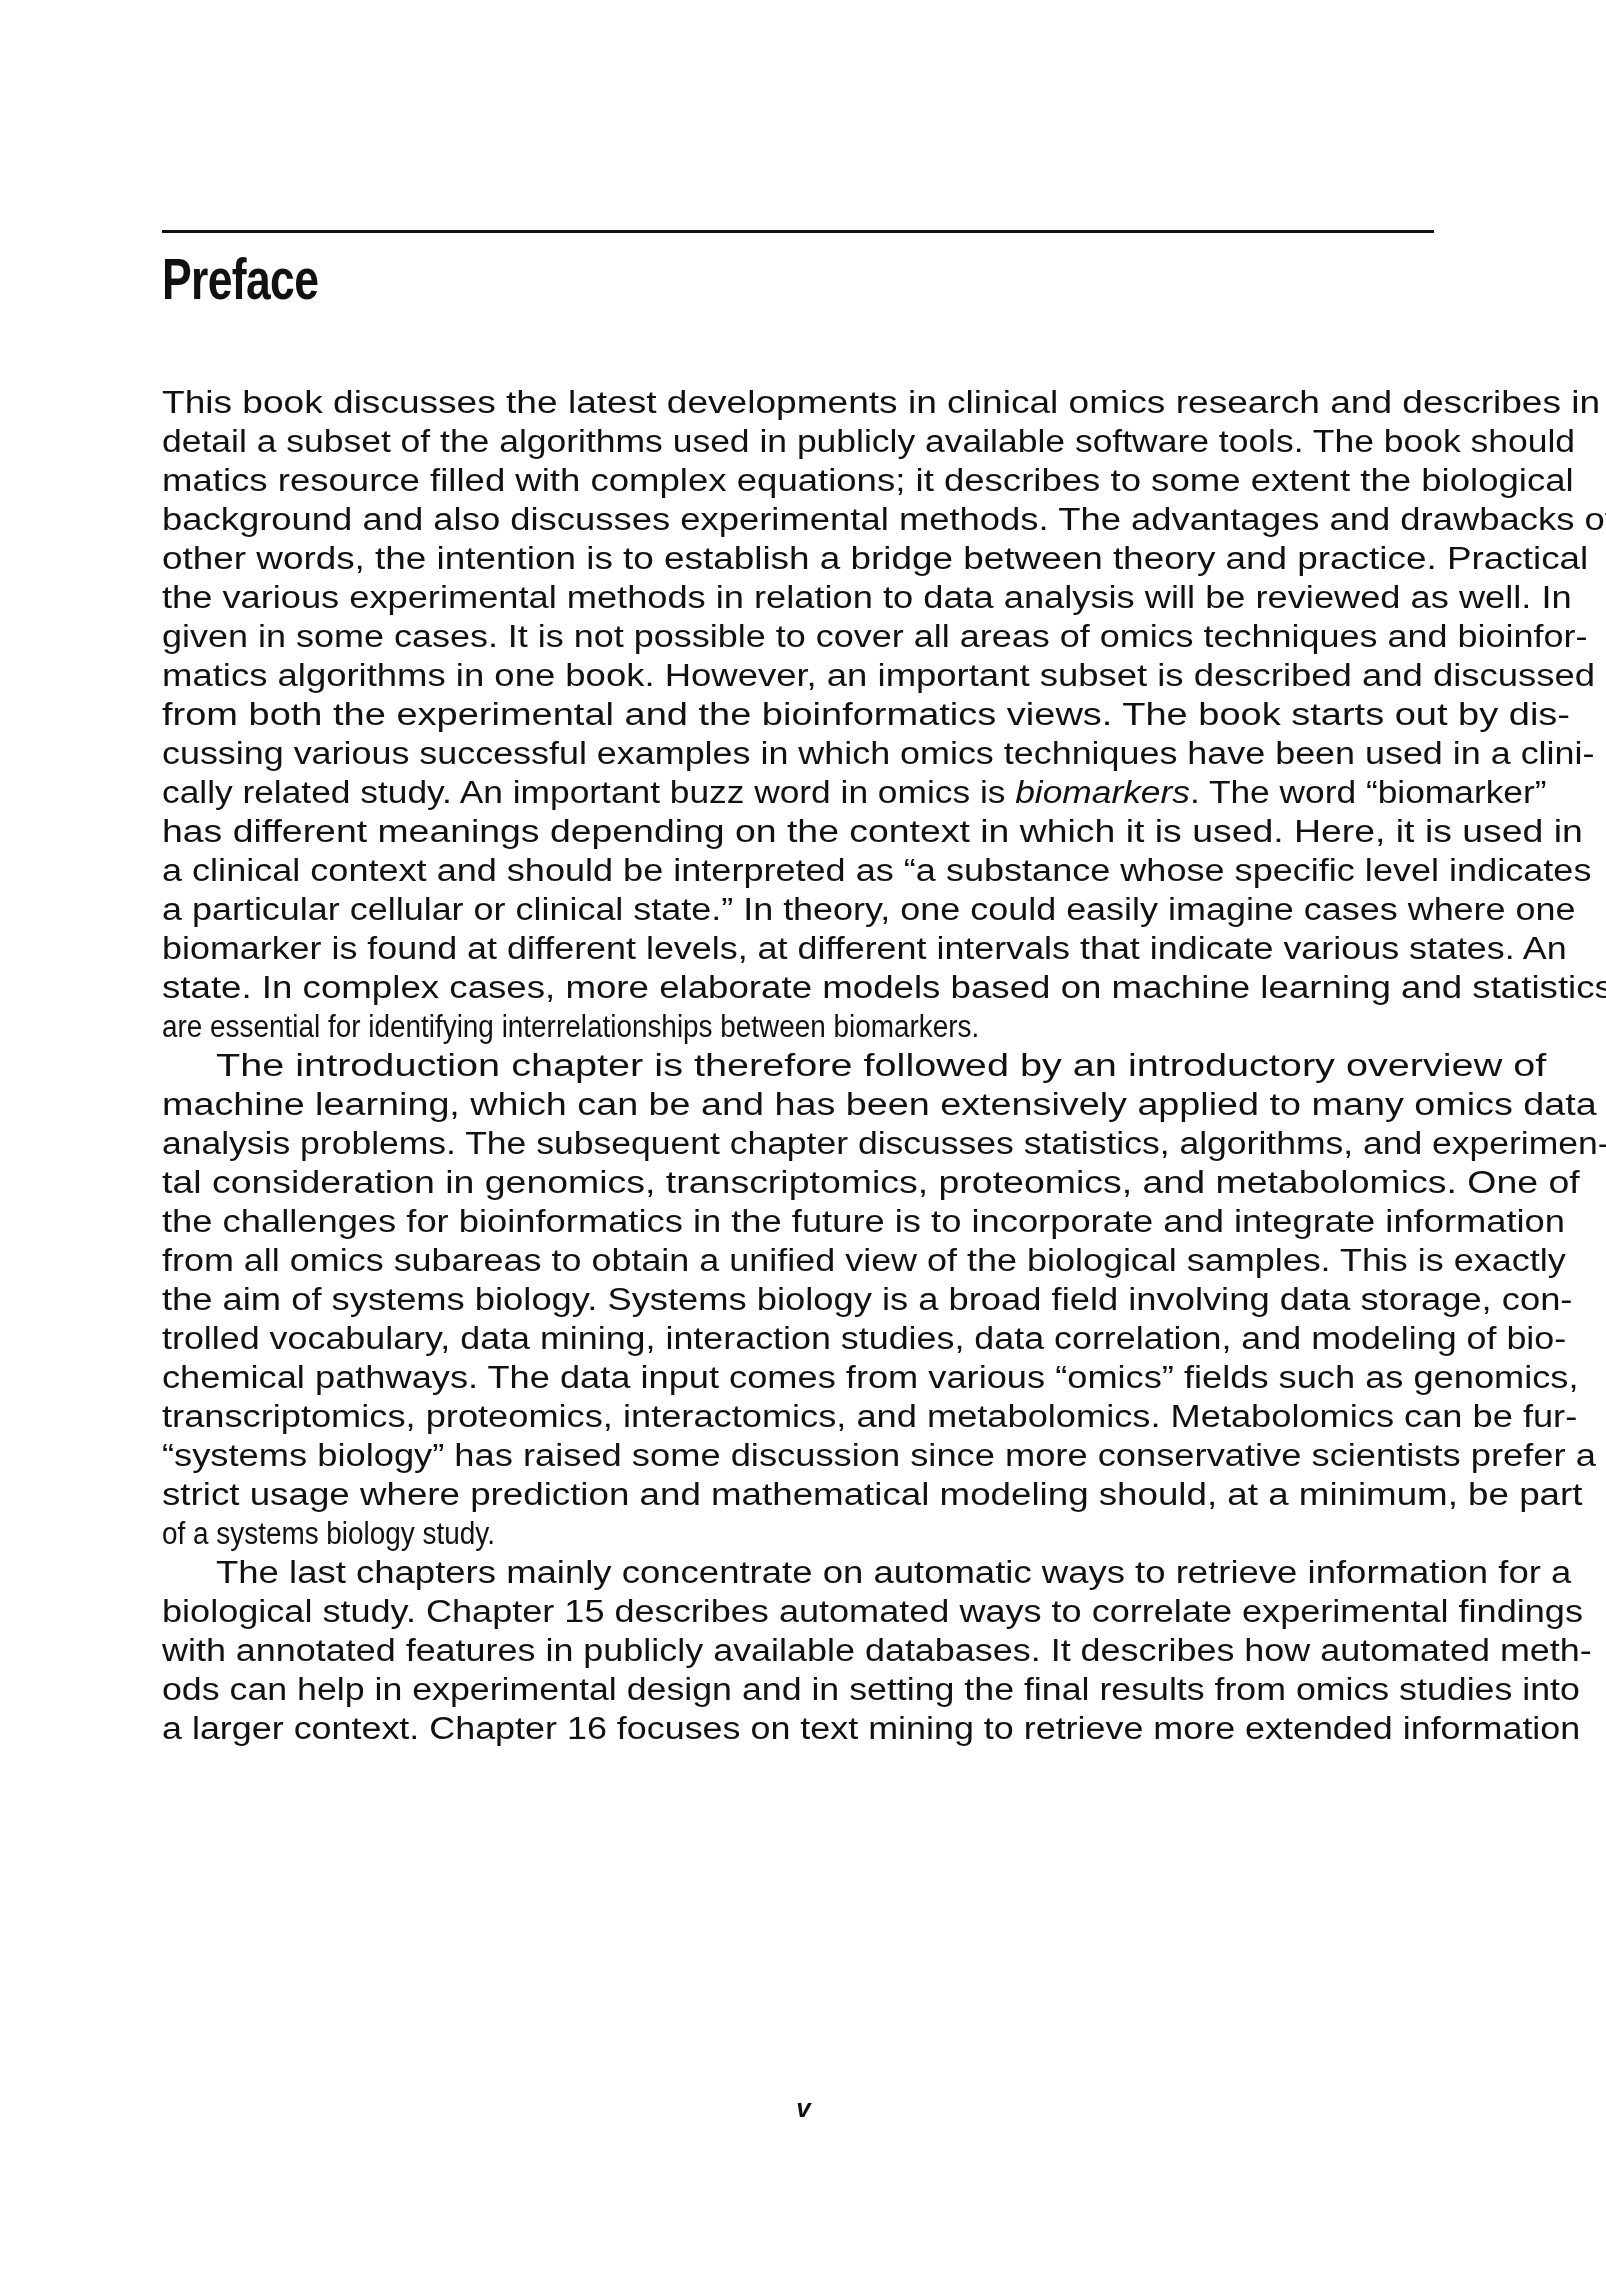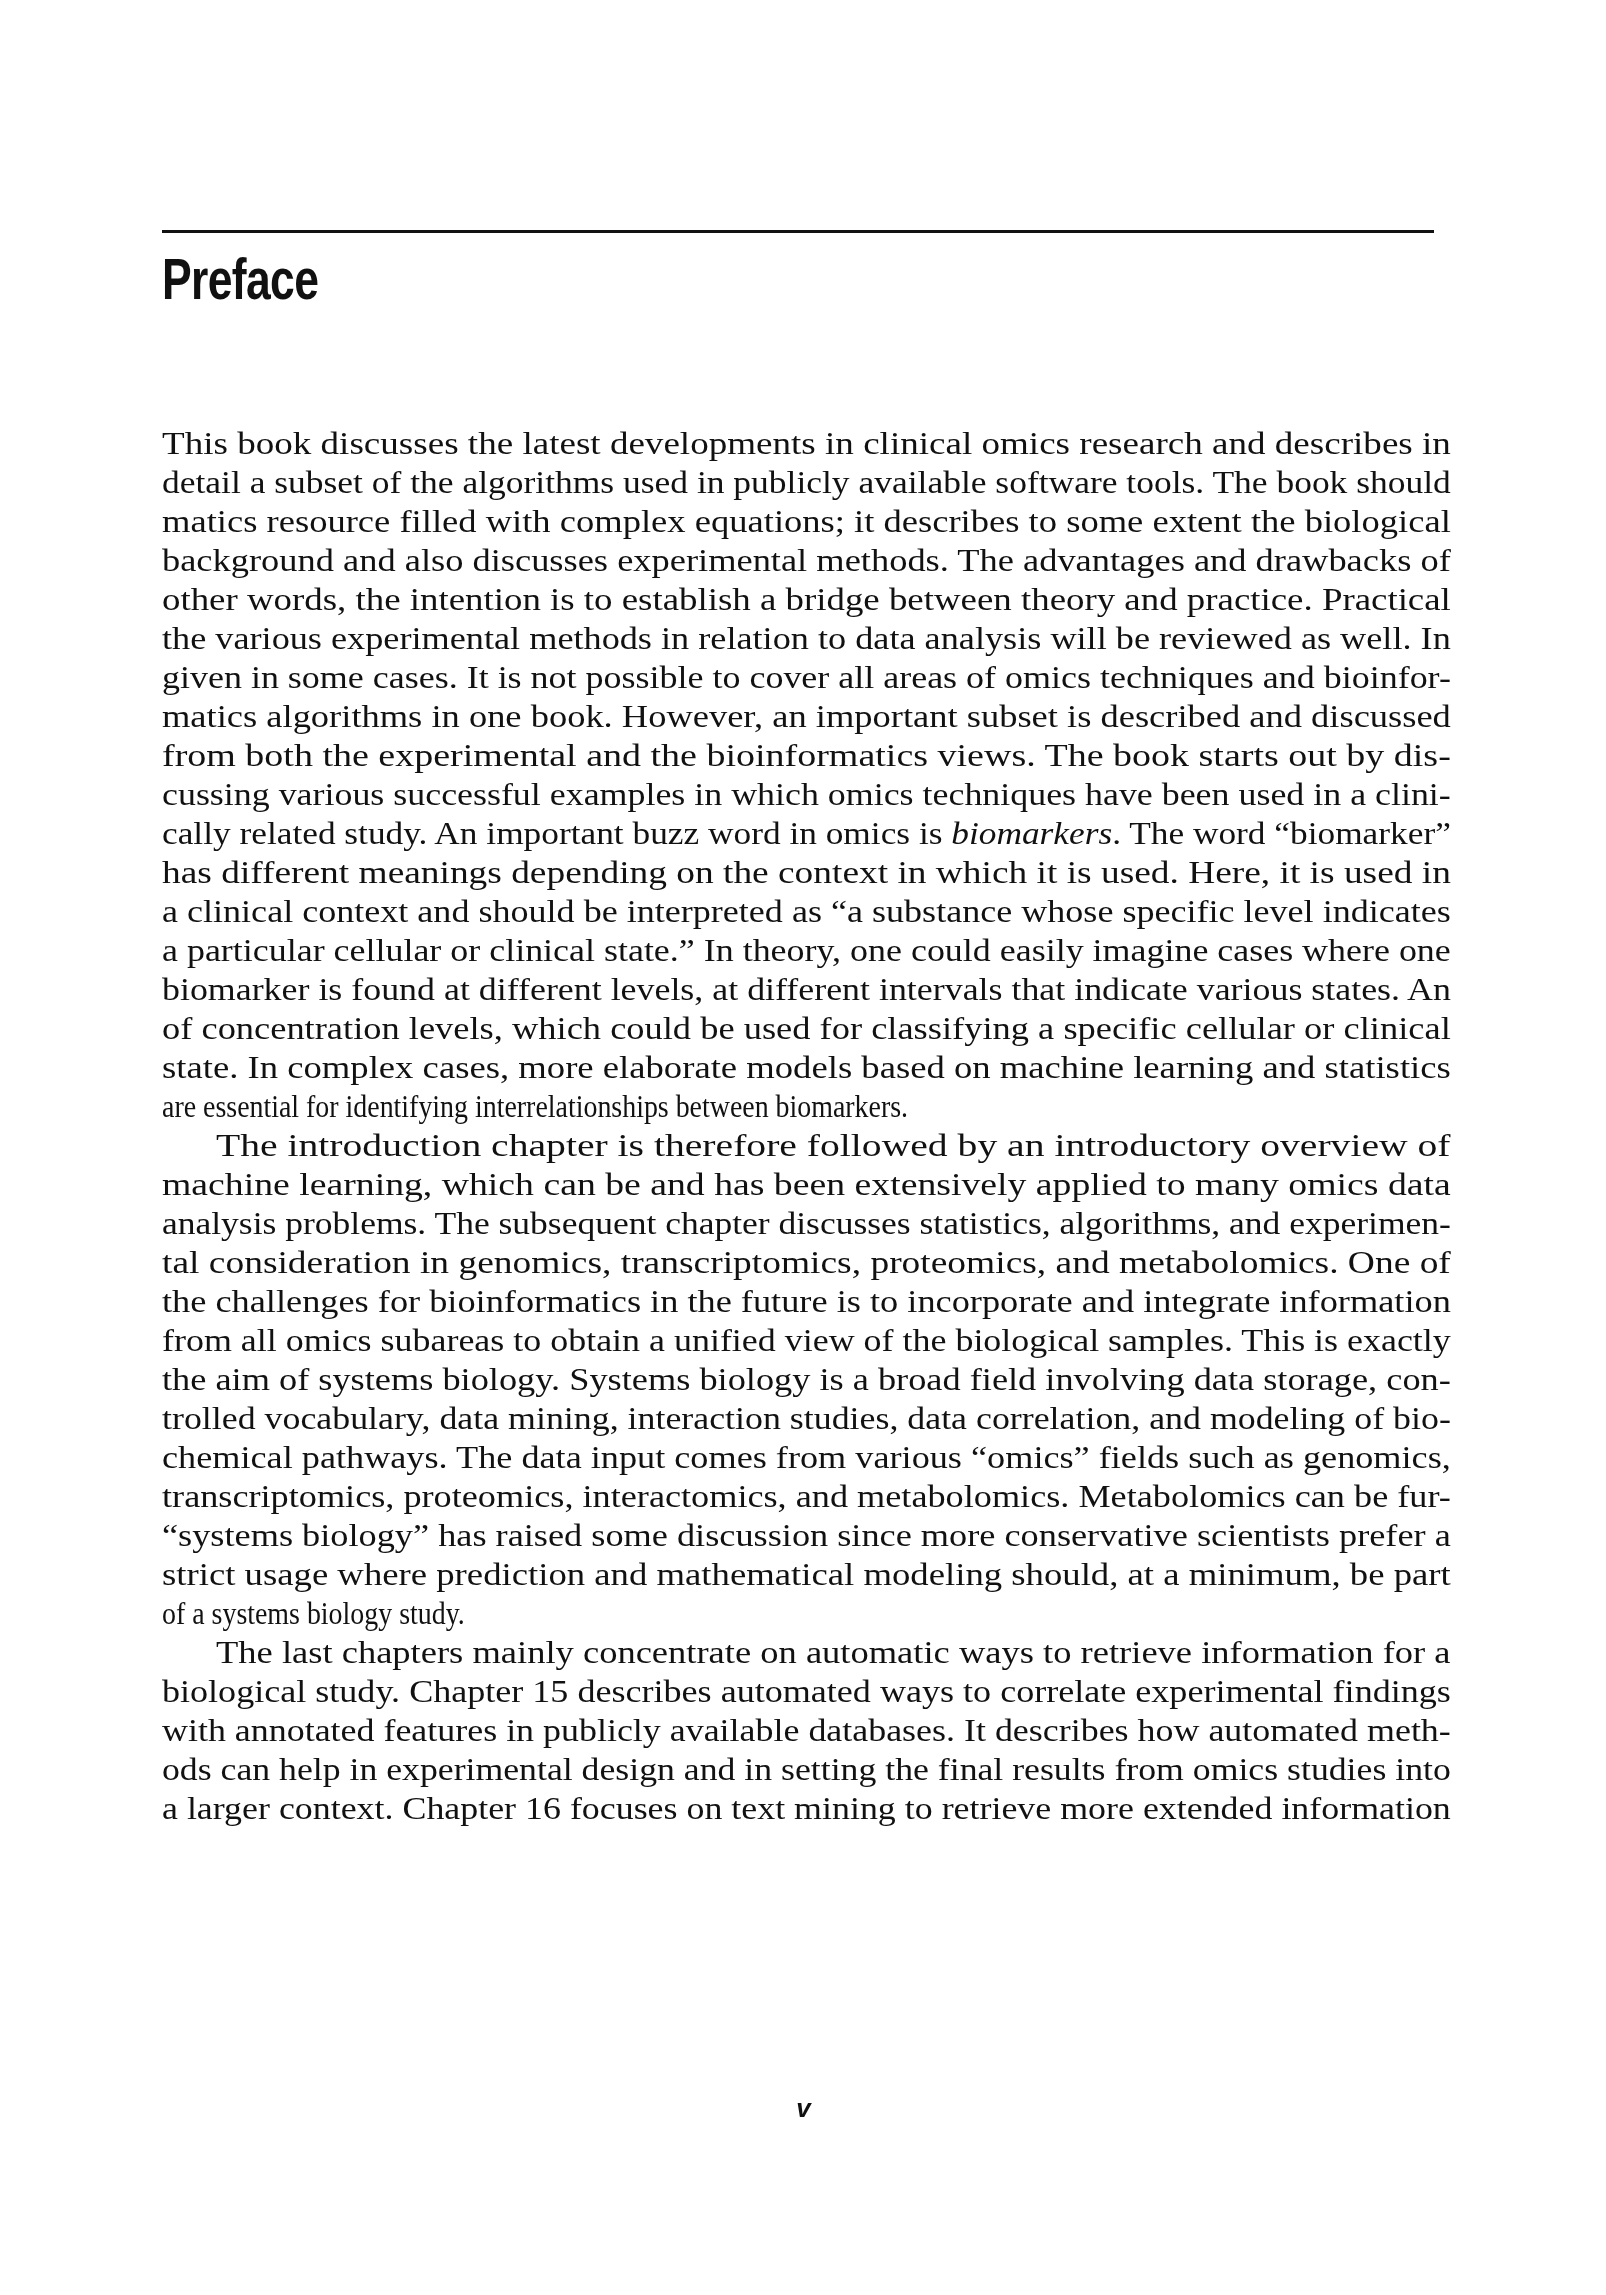--- a/index.html
+++ b/index.html
@@ -1,19 +1,19 @@
 <!DOCTYPE html>
 <html style="font-size:12.2px"><head>
 <meta charset="utf-8">
 <style>
   html, body { margin:0; padding:0; background:#ffffff; }
   body { width:1607px; height:2295px; position:relative; overflow:hidden; }
   .rule { position:absolute; left:162px; top:230px; width:1272px; height:3.1px; background:#111111; }
   .title { position:absolute; left:162px; top:251px; font-family:"Liberation Sans", sans-serif; font-weight:bold; font-size:57px; color:#111111; transform:scaleX(0.78); transform-origin:left top; letter-spacing:-0.8px; margin:0; line-height:1; }
-  .body { position:absolute; left:162px; top:383px; width:1272px; font-family:Liberation Serif, serif; font-size:31px; color:#111111;margin-top:41px; }
+  .body { position:absolute; left:162px; top:383px; width:1272px; font-family:Liberation Sans, sans-serif; font-size:31px; color:#111111; }
   .line { display:block; height:39px; line-height:39px; white-space:nowrap; text-align:justify; text-align-last:justify; overflow:visible; }
   .line.indent { padding-left:54px; }
   .line span.fit { display:inline-block; transform-origin:left center; }
   .pagenum { position:absolute; left:788px; top:2093px; width:31px; text-align:center; font-family:"Liberation Sans", sans-serif; font-weight:bold; font-style:italic; font-size:26px; color:#111111; }
   em { font-style:italic; }
 </style>
 </head>
 <body>
 
 <div class="rule"></div>
@@ -29,21 +29,20 @@
       <div class="line"><span class="fit" style="transform: scaleX(1.1687);">the various experimental methods in relation to data analysis will be reviewed as well. In</span></div>
       <div class="line"><span class="fit" style="transform: scaleX(1.1603);">given in some cases. It is not possible to cover all areas of omics techniques and bioinfor-</span></div>
       <div class="line"><span class="fit" style="transform: scaleX(1.1764);">matics algorithms in one book. However, an important subset is described and discussed</span></div>
       <div class="line"><span class="fit" style="transform: scaleX(1.2257);">from both the experimental and the bioinformatics views. The book starts out by dis-</span></div>
       <div class="line"><span class="fit" style="transform: scaleX(1.1578);">cussing various successful examples in which omics techniques have been used in a clini-</span></div>
       <div class="line"><span class="fit" style="transform: scaleX(1.1393);">cally related study. An important buzz word in omics is <em>biomarkers</em>. The word “biomarker”</span></div>
       <div class="line"><span class="fit" style="transform: scaleX(1.206);">has different meanings depending on the context in which it is used. Here, it is used in</span></div>
       <div class="line"><span class="fit" style="transform: scaleX(1.1634);">a clinical context and should be interpreted as “a substance whose specific level indicates</span></div>
       <div class="line"><span class="fit" style="transform: scaleX(1.1592);">a particular cellular or clinical state.” In theory, one could easily imagine cases where one</span></div>
       <div class="line"><span class="fit" style="transform: scaleX(1.1573);">biomarker is found at different levels, at different intervals that indicate various states. An</span></div>
-      <div class="line"><span class="fit" style="transform: scaleX(1.1752);">of concentration levels, which could be used for classifying a specific cellular or clinical</span></div>
       <div class="line"><span class="fit" style="transform: scaleX(1.1826);">state. In complex cases, more elaborate models based on machine learning and statistics</span></div>
       <div class="line"><span class="fit" style="transform: scaleX(0.9);">are essential for identifying interrelationships between biomarkers.</span></div>
     </div>
     <div>
       <div class="line indent"><span class="fit" style="transform: scaleX(1.2782);">The introduction chapter is therefore followed by an introductory overview of</span></div>
       <div class="line"><span class="fit" style="transform: scaleX(1.2172);">machine learning, which can be and has been extensively applied to many omics data</span></div>
       <div class="line"><span class="fit" style="transform: scaleX(1.1451);">analysis problems. The subsequent chapter discusses statistics, algorithms, and experimen-</span></div>
       <div class="line"><span class="fit" style="transform: scaleX(1.2083);">tal consideration in genomics, transcriptomics, proteomics, and metabolomics. One of</span></div>
       <div class="line"><span class="fit" style="transform: scaleX(1.1715);">the challenges for bioinformatics in the future is to incorporate and integrate information</span></div>
       <div class="line"><span class="fit" style="transform: scaleX(1.1593);">from all omics subareas to obtain a unified view of the biological samples. This is exactly</span></div>

